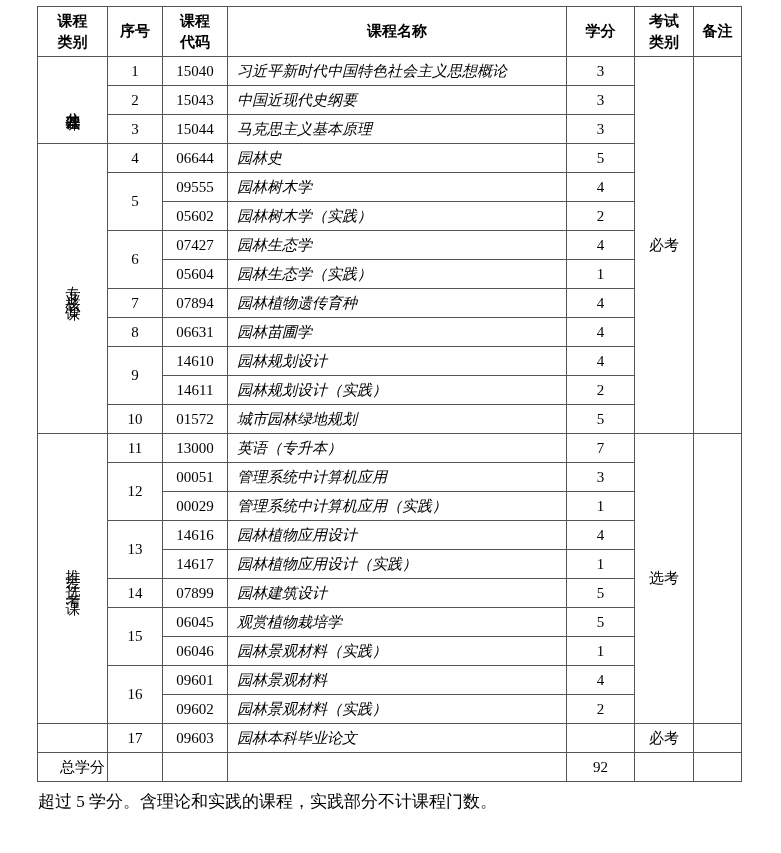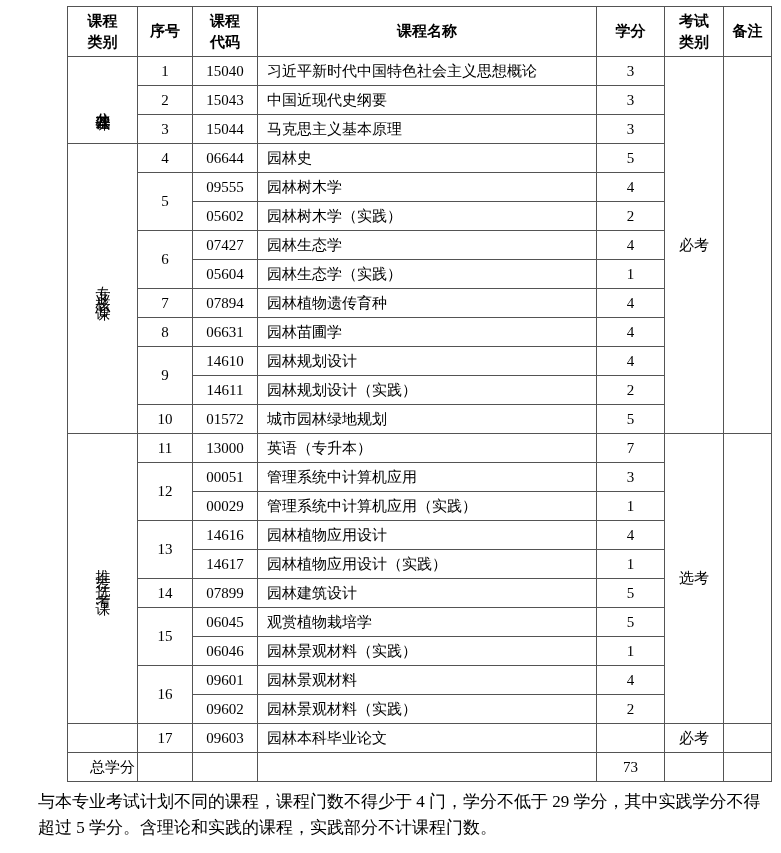--- a/index.html
+++ b/index.html
@@ -11,34 +11,33 @@
     background: #ffffff;
     color: #000000;
     font-family: "Liberation Serif", "DejaVu Serif", serif;
   }
   table.curriculum {
     position: absolute;
     left: 37px;
     top: 6px;
     border-collapse: collapse;
     table-layout: fixed;
-    margin-left: 30px;
   }
   .curriculum th, .curriculum td {
     border: 1px solid #545454;
     padding: 0 2px;
     font-size: 15px;
     text-align: center;
     vertical-align: middle;
     overflow: hidden;
   }
   .curriculum thead tr { height: 50px; }
   .curriculum tbody tr { height: 29px; }
   .curriculum th { font-weight: bold; line-height: 1.35; font-size: 15px; }
-  td.name-col { text-align: left; padding-left: 9px; }
+  td.name-col { text-align: left; padding-left: 9px; font-style: italic; }
   td.total-label-cell { text-align: right; padding-left: 3px; }
   .vert {
     display: inline-block;
     writing-mode: vertical-rl;
     text-orientation: upright;
     line-height: 1;
   }
   .vert-tight  { letter-spacing: 1px; }
   .vert-mid    { letter-spacing: 5px; }
   .vert-loose  { letter-spacing: 8px; }
@@ -230,23 +229,22 @@
       <td class="name-col">园林本科毕业论文</td>
       <td></td>
       <td>必考</td>
       <td></td>
     </tr>
     <tr>
       <td class="total-label-cell">总学分</td>
       <td></td>
       <td></td>
       <td></td>
-      <td>73</td>
+      <td>92</td>
       <td></td>
       <td></td>
     </tr>
   </tbody>
 </table>
 
 <div class="note">
-  <div>与本专业考试计划不同的课程，课程门数不得少于 4 门，学分不低于 29 学分，其中实践学分不得</div>
   <div>超过 5 学分。含理论和实践的课程，实践部分不计课程门数。</div>
 </div>
 
 </body></html>

